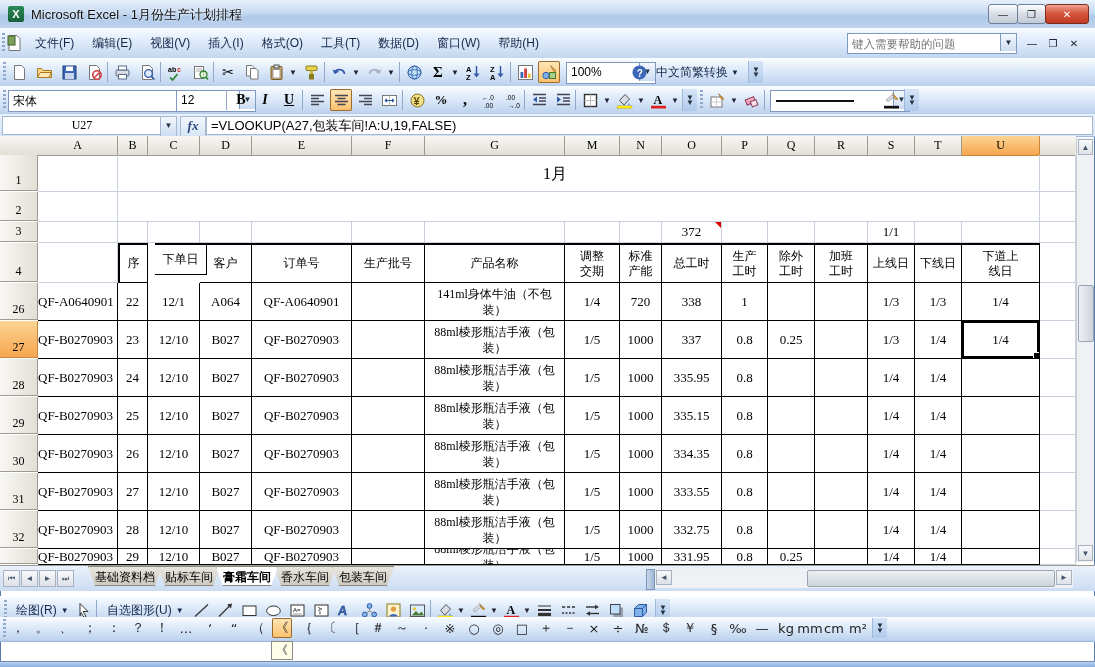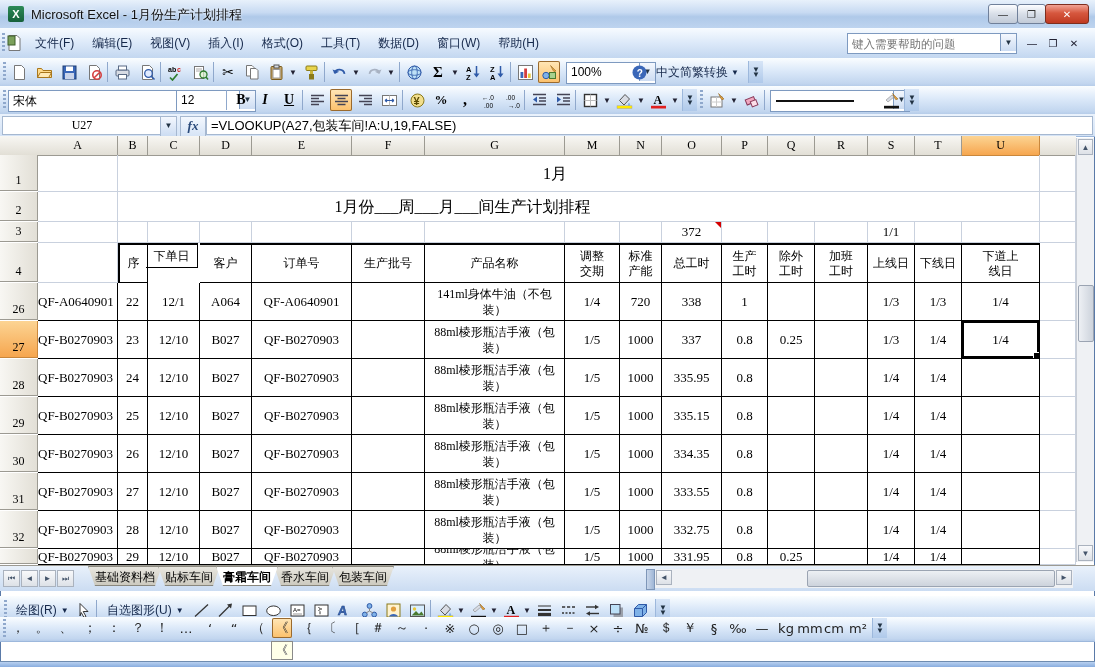--- a/index.html
+++ b/index.html
@@ -462,21 +462,20 @@
       <div class="chead" style="left:1040px;top:0;width:36px;"></div>
       <div class="rhead" style="top:19px;height:36px;">1</div>
       <div class="cell" style="left:38px;top:19px;width:80px;height:37px;"></div>
       <div class="cell" style="left:118px;top:19px;width:922px;height:37px;border-right:1px solid #C9D1DE;"></div>
       <div class="cell" style="left:1040px;top:19px;width:36px;height:37px;"></div>
       <div class="titlespan" style="left:500px;top:19px;width:110px;height:37px;line-height:37px;">1月</div>
       <div class="rhead" style="top:56px;height:29px;">2</div>
       <div class="cell" style="left:38px;top:56px;width:80px;height:30px;"></div>
       <div class="cell" style="left:118px;top:56px;width:922px;height:30px;border-right:1px solid #C9D1DE;"></div>
       <div class="cell" style="left:1040px;top:56px;width:36px;height:30px;"></div>
-      <div class="titlespan" style="left:150px;top:56px;width:625px;height:30px;line-height:30px;">1月份___周___月___间生产计划排程</div>
       <div class="rhead" style="top:86px;height:20px;">3</div>
       <div class="cell " style="left:38px;top:86px;width:80px;height:21px;"></div>
       <div class="cell " style="left:118px;top:86px;width:30px;height:21px;"></div>
       <div class="cell " style="left:148px;top:86px;width:52px;height:21px;"></div>
       <div class="cell " style="left:200px;top:86px;width:52px;height:21px;"></div>
       <div class="cell " style="left:252px;top:86px;width:100px;height:21px;"></div>
       <div class="cell " style="left:352px;top:86px;width:73px;height:21px;"></div>
       <div class="cell " style="left:425px;top:86px;width:140px;height:21px;"></div>
       <div class="cell " style="left:565px;top:86px;width:55px;height:21px;"></div>
       <div class="cell " style="left:620px;top:86px;width:42px;height:21px;"></div>
@@ -484,21 +483,21 @@
       <div class="cell " style="left:722px;top:86px;width:46px;height:21px;"></div>
       <div class="cell " style="left:768px;top:86px;width:47px;height:21px;"></div>
       <div class="cell " style="left:815px;top:86px;width:53px;height:21px;"></div>
       <div class="cell " style="left:868px;top:86px;width:47px;height:21px;">1/1</div>
       <div class="cell " style="left:915px;top:86px;width:47px;height:21px;"></div>
       <div class="cell " style="left:962px;top:86px;width:78px;height:21px;"></div>
       <div class="cell" style="left:1040px;top:86px;width:36px;height:21px;"></div>
       <div class="rhead" style="top:107px;height:39px;">4</div>
       <div class="cell " style="left:38px;top:107px;width:80px;height:40px;"></div>
       <div class="cell blk hdr4" style="left: 118px; top: 107px; width: 30px; height: 40px; border-left: 2px solid rgb(0, 0, 0);">序</div>
-      <div class="cell blk hdr4" style="left:146px;top:107px;width:52px;height:25px;">下单日</div>
+      <div class="cell blk hdr4" style="left:155px;top:107px;width:52px;height:32px;">下单日</div>
       <div class="cell blk hdr4" style="left:200px;top:107px;width:52px;height:40px;">客户</div>
       <div class="cell blk hdr4" style="left:252px;top:107px;width:100px;height:40px;">订单号</div>
       <div class="cell blk hdr4" style="left:352px;top:107px;width:73px;height:40px;">生产批号</div>
       <div class="cell blk hdr4" style="left:425px;top:107px;width:140px;height:40px;">产品名称</div>
       <div class="cell blk hdr4" style="left:565px;top:107px;width:55px;height:40px;">调整
 交期</div>
       <div class="cell blk hdr4" style="left:620px;top:107px;width:42px;height:40px;">标准
 产能</div>
       <div class="cell blk hdr4" style="left:662px;top:107px;width:60px;height:40px;">总工时</div>
       <div class="cell blk hdr4" style="left:722px;top:107px;width:46px;height:40px;">生产

